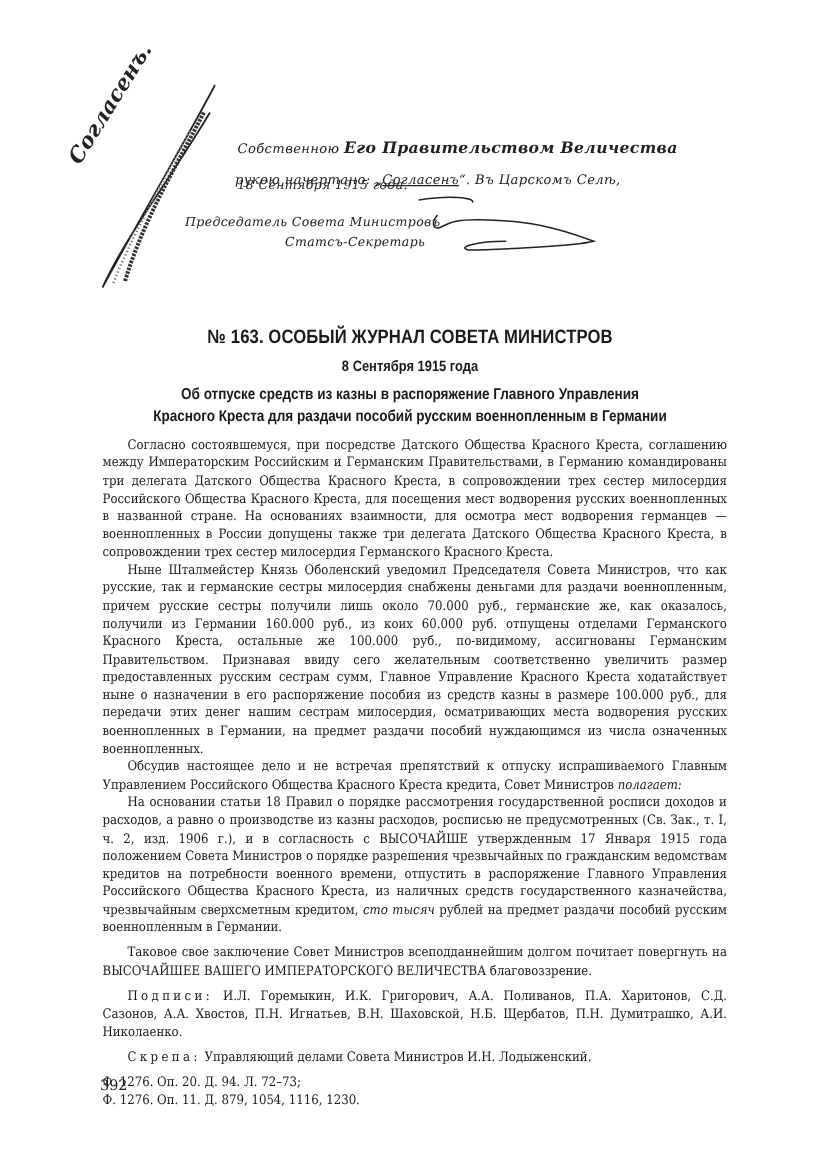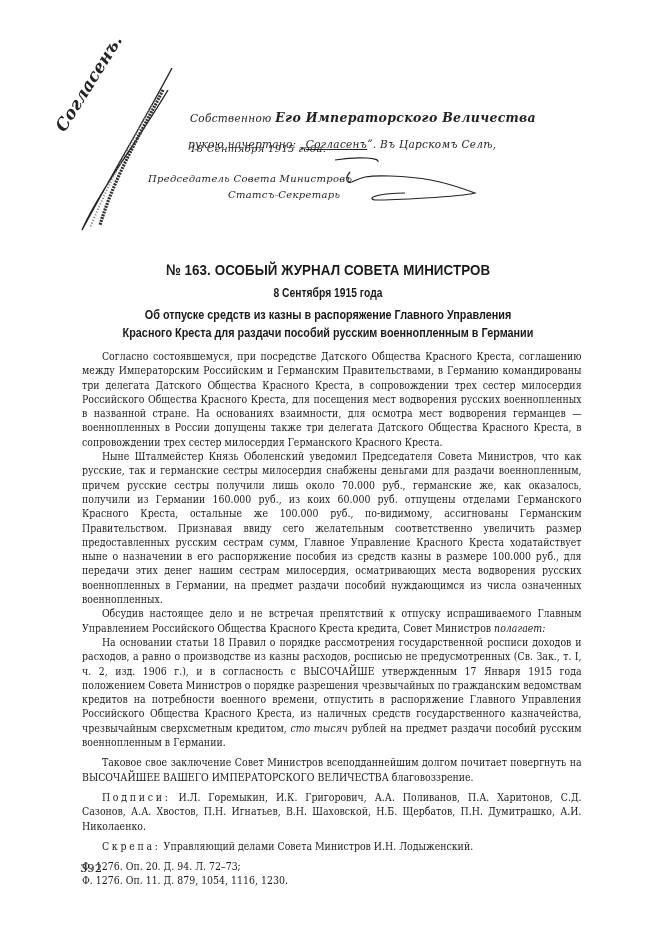--- a/index.html
+++ b/index.html
@@ -42,21 +42,21 @@
   <div class="resolution">
     <svg width="520" height="185">
 
       <path d="M 112 18 C 90 60, 60 110, 22 180 C 40 140, 75 95, 108 40" fill="none" stroke="#222" stroke-width="1.4"></path>
       <path d="M 103 40 C 80 85, 55 125, 40 175" fill="none" stroke="#333" stroke-width="3.2" stroke-dasharray="2 1"></path>
       <path d="M 92 55 C 70 95, 45 140, 30 178" fill="none" stroke="#777" stroke-width="2" stroke-dasharray="1 2"></path>
 
       <path d="M 275 110 C 300 106, 320 108, 318 112 M 290 122 C 285 128, 286 134, 292 132 C 300 128, 305 125, 330 126 C 360 127, 380 130, 415 143 C 400 147, 330 150, 315 150 C 305 148, 320 143, 345 143" fill="none" stroke="#222" stroke-width="1.2"></path>
     </svg>
     <div class="marginal">Согласенъ.</div>
-    <div class="hw hw1"><span>Собственною</span> <span class="big">Его Императорского Величества</span></div>
+    <div class="hw hw1"><span>Собственною</span> <span class="big">Его Правительством Величества</span></div>
     <div class="hw hw2"><span>рукою начертано: „</span><span class="u">Согласенъ</span><span>“. Въ Царскомъ Селѣ,</span></div>
     <div class="hw hw3">18 Сентября 1915 года.</div>
     <div class="hw hw4">Председатель Совета Министровъ</div>
     <div class="hw hw5">Статсъ-Секретарь</div>
   </div>
 
   <div class="h-title">№ 163. ОСОБЫЙ ЖУРНАЛ СОВЕТА МИНИСТРОВ</div>
   <div class="h-date">8 Сентября 1915 года</div>
   <div class="h-sub">
     <div>Об отпуске средств из казны в распоряжение Главного Управления</div>

